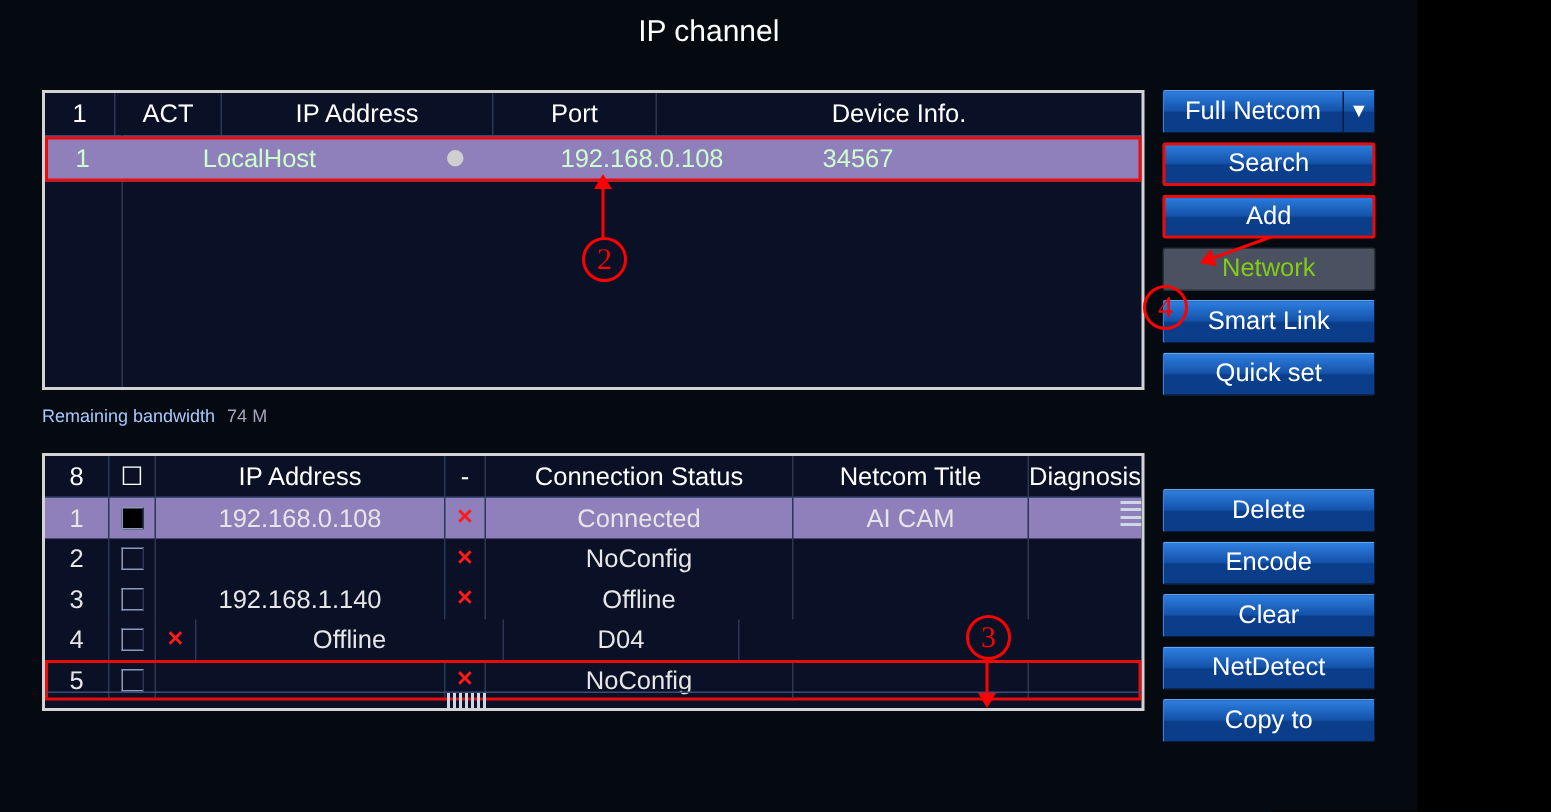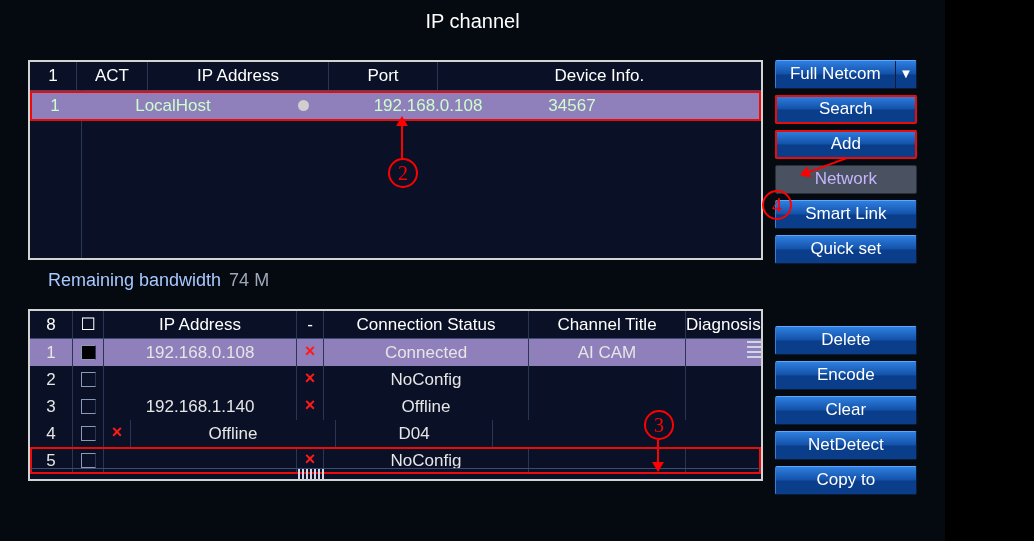--- a/index.html
+++ b/index.html
@@ -20,21 +20,21 @@
   .bulb{display:inline-block;width:11px;height:11px;border-radius:50%;background:#cfcfcf;margin-top:7px;}
 
   
   .c-idx{width:46px;color:#fff;}
   .c-name{width:190px;}
   .c-act{width:70px;}
   .c-ip{width:180px;}
   .c-port{width:108px;}
   .c-info{flex:1;border-right:none !important;}
 
-  .bw{margin:10px 0 18px 20px;font-size:18px;color:#a7c9ff;}
+  .bw{margin:10px 0 18px 0;font-size:12px;color:#a7c9ff;}
   .bwv{color:#9fa8b6;margin-left:8px;}
 
   
   .status-box{border:2px solid #d3d3d3;background:#0a1126;height:168px;position:relative;overflow:hidden;}
   .st-head,.st-row{display:flex;height:27px;line-height:27px;font-size:17px;}
   .st-head{color:#fff;border-bottom:1px solid #3c4a74;}
   .st-head span,.st-row span{text-align:center;border-right:1px solid #2a3653;}
   .st-head span.last,.st-row span.last{border-right:none;text-align:right;}
   .s-num{width:42px;}
   .s-chk{width:30px;}
@@ -46,21 +46,21 @@
   .chk{display:inline-block;width:13px;height:13px;border:1px solid #8b9ab8;margin-top:6px;}
   .chk.on{background:#000;}
   .xbtn{color:#ff1a1a;font-weight:bold;font-size:18px;line-height:25px;}
   .row-sel{background:#8f7fba;}
   .dash{position:absolute;right:0;top:30px;width:14px;height:20px;background:repeating-linear-gradient(#cfd7e6 0 2px,transparent 2px 5px);}
   .hl{outline:2px solid #ea0b0b;outline-offset:-2px;}
 
   
   .btn{height:27px;line-height:25px;text-align:center;color:#fff;font-size:17px;border:1px solid #0b1b3a;border-top-color:#5aa8ff;border-left-color:#3a7ed6;border-radius:2px;background:linear-gradient(#2f7fe0 0%,#1352a9 48%,#0a3d8a 52%,#0a3d8a 100%);cursor:pointer;}
   .btn.hl{outline:2px solid #ea0b0b;}
-  .btn.dis{background:#4a5160;color:#c4b5fd;border-color:#2a2f3a;}
+  .btn.dis{background:#4a5160;color:#84cc16;border-color:#2a2f3a;}
   .btn.dd{display:flex;}
   .btn.dd .lab{flex:1;}
   .btn.dd .ar{width:20px;border-left:1px solid #0b1b3a;font-size:13px;}
   .gap{height:50px;}
 
   
   .callout{position:absolute;color:#ff0000;font-family:"Times New Roman",serif;}
   .circ{width:26px;height:26px;border:2px solid #ff0000;border-radius:50%;text-align:center;line-height:26px;font-size:20px;}
   .arr{position:absolute;background:#ff0000;}
   .arr::after{content:"";position:absolute;width:0;height:0;}
@@ -105,21 +105,21 @@
         <span>Remaining bandwidth</span><span class="bwv">74 M</span>
       </div>
 
       <div class="status-box">
         <div class="st-head">
           <span class="s-num">8</span>
           <span class="s-chk">☐</span>
           <span class="s-ip">IP Address</span>
           <span class="s-del">-</span>
           <span class="s-con">Connection Status</span>
-          <span class="s-title">Channel Title</span>
+          <span class="s-title">Netcom Title</span>
           <span class="s-diag last">Diagnosis</span>
         </div>
         <div id="status-rows">
             <div class="st-row row-sel">
               <span class="s-num">1</span>
               <span class="s-chk"><span class="chk on"></span></span>
               <span class="s-ip">192.168.0.108</span>
               <span class="s-del xbtn">×</span>
               <span class="s-con">Connected</span>
               <span class="s-title">AI CAM</span>

